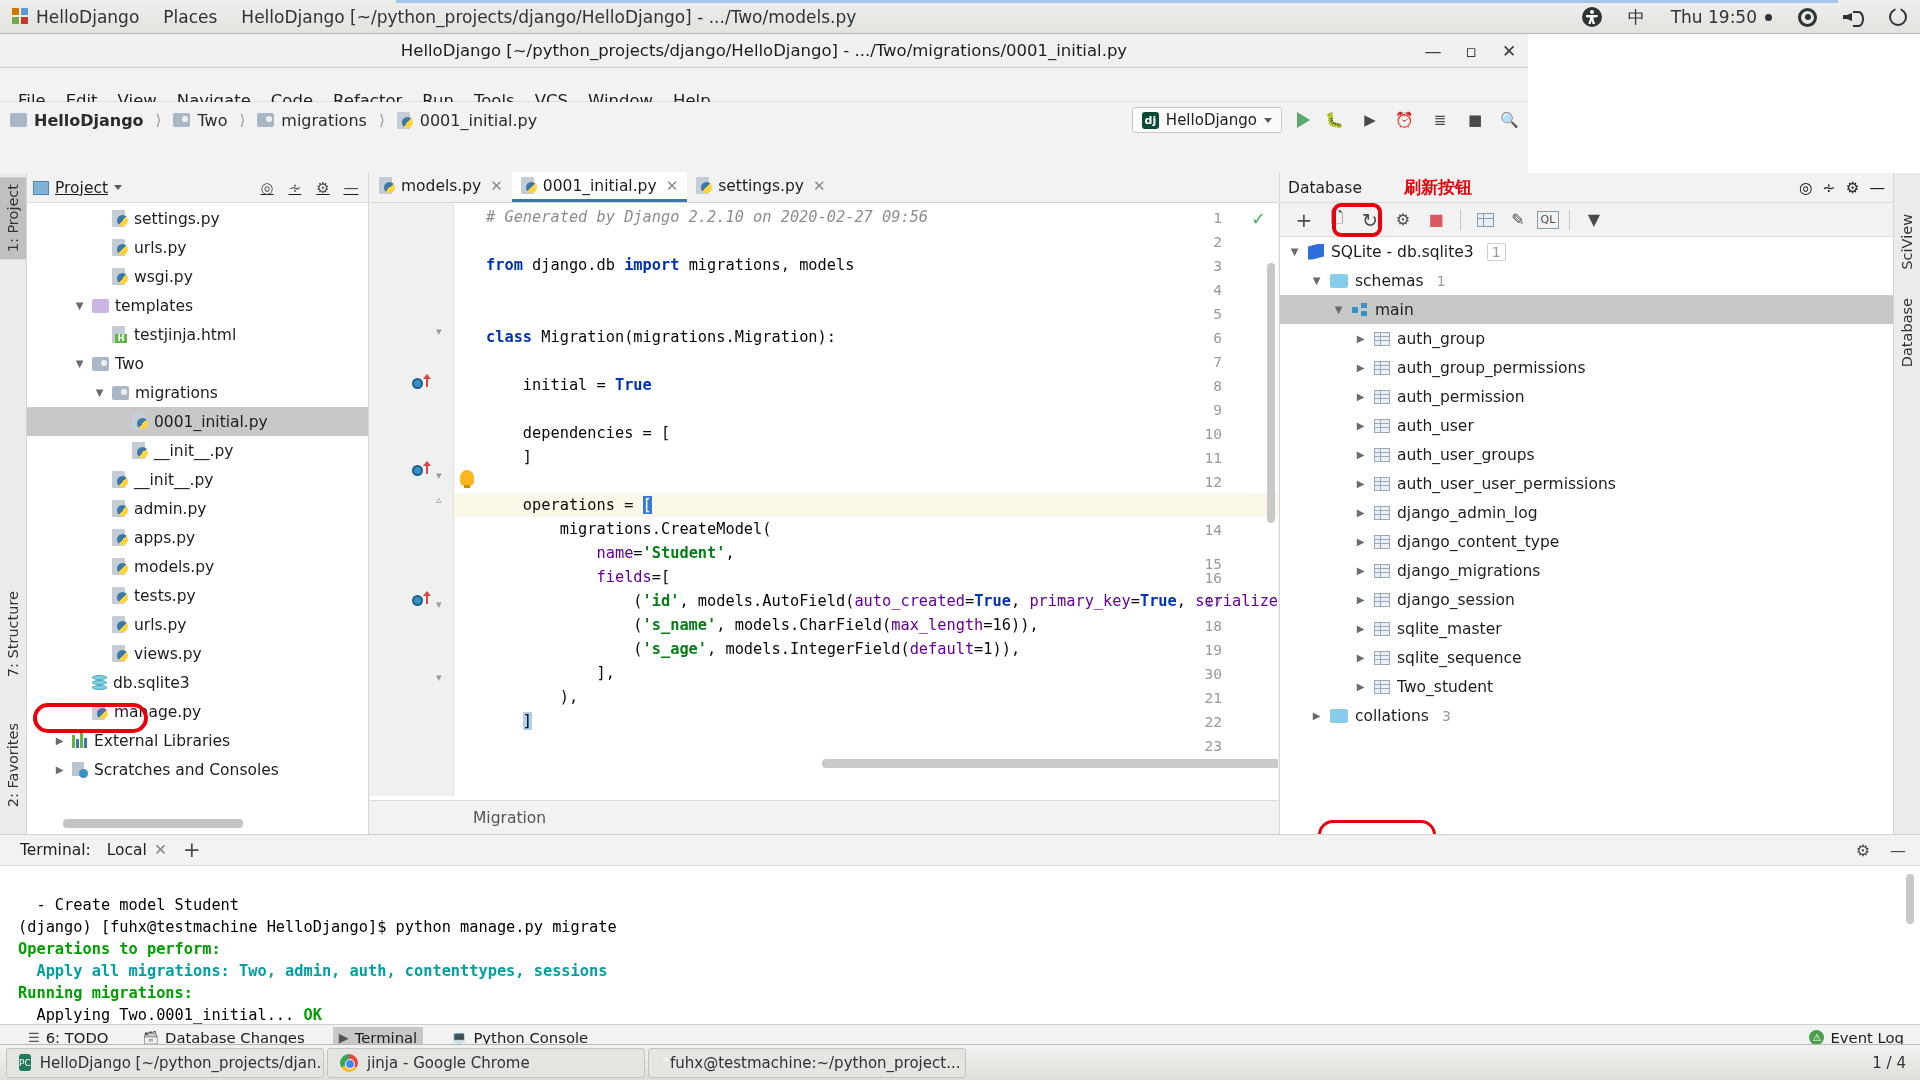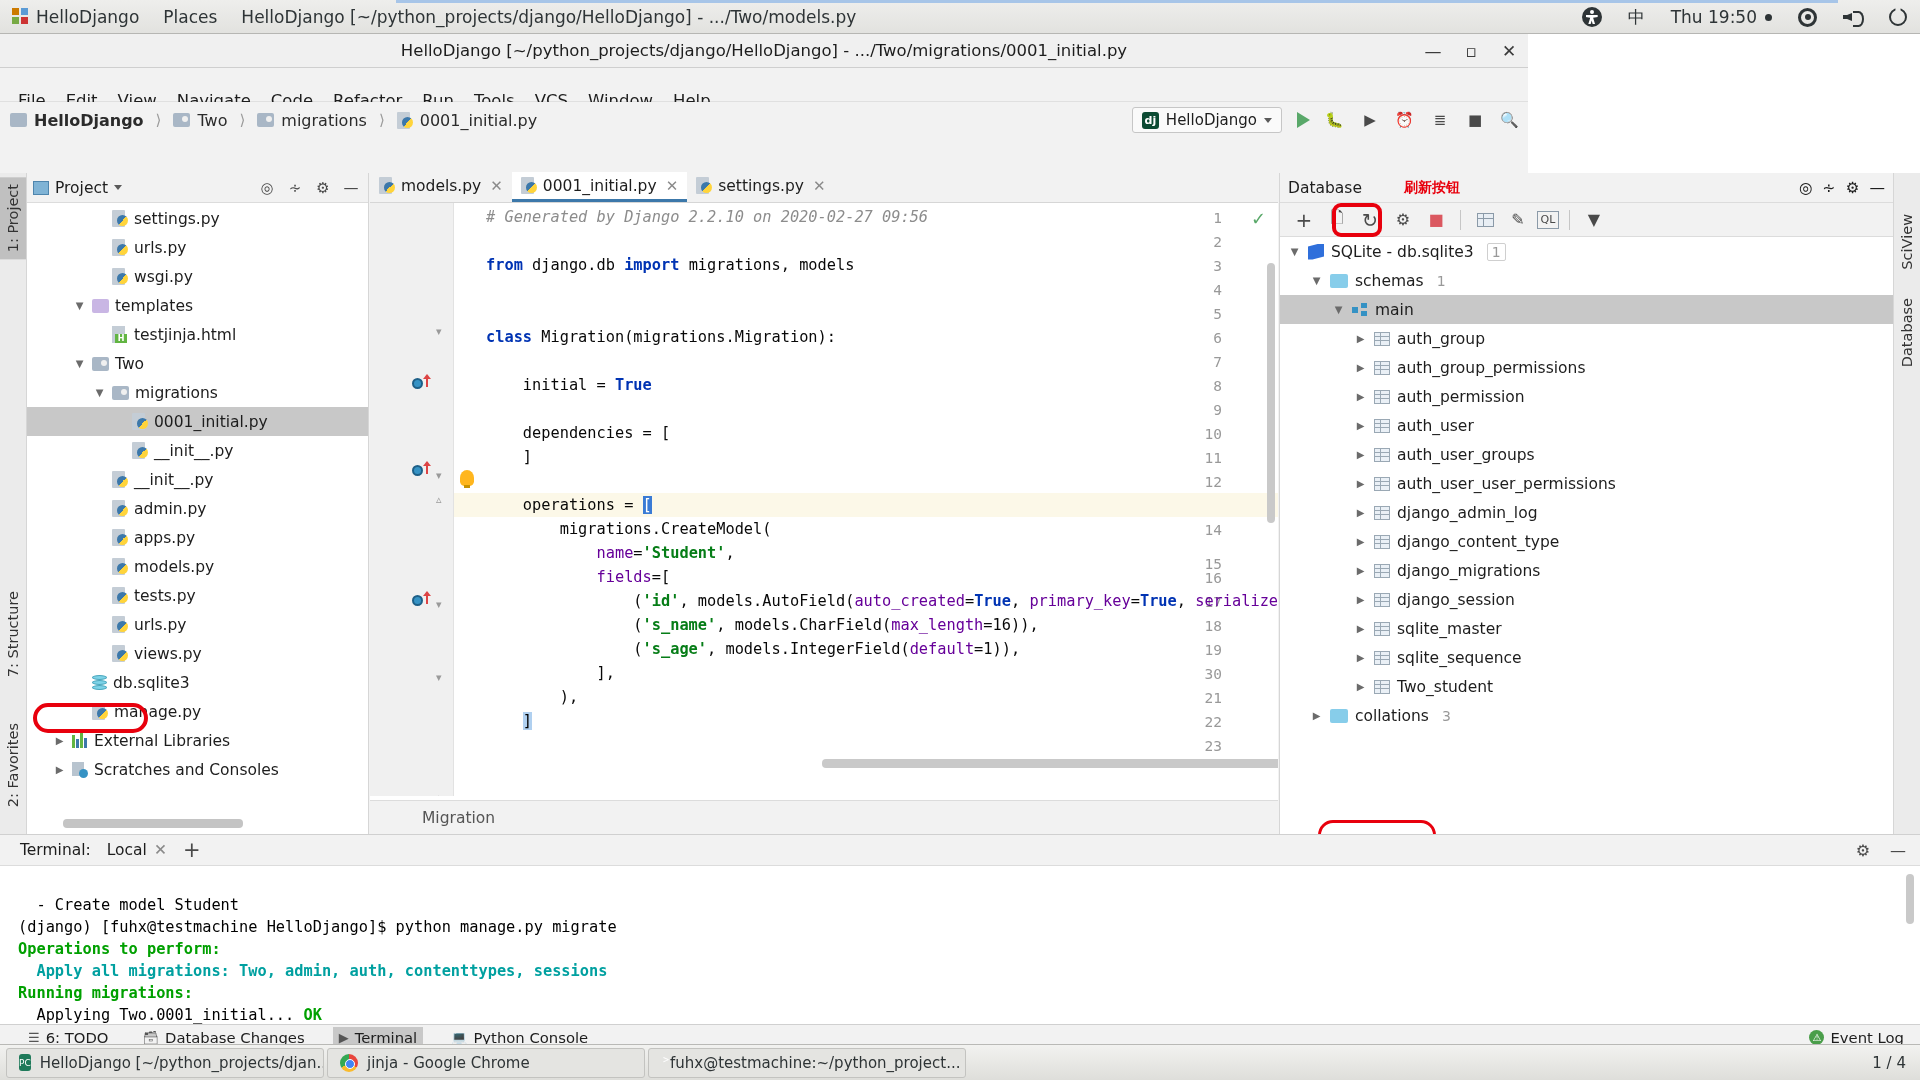--- a/index.html
+++ b/index.html
@@ -94,21 +94,21 @@
   .leftstrip { position:absolute; left:0; top:0; width:27px; height:661px; background:#ebebeb; border-right:1px solid #d6d6d6;}
   .vtab { writing-mode: vertical-rl; transform: rotate(180deg); font-size:14.5px; color:#333;
     padding:7px 5px; white-space:nowrap; }
   .vtab.sel { background:#c0c0c0; }
 
   .rightstrip{ position:absolute; right:0; top:0; width:27px; height:661px; background:#ebebeb; border-left:1px solid #d6d6d6;}
 
   
   .project { position:absolute; left:27px; top:0; width:342px; height:661px; background:#fff; border-right:1px solid #d6d6d6;}
   .panel-head { height:30px; background:#f2f2f2; display:flex; align-items:center; padding:0 6px; gap:6px;
-    border-bottom:1px solid #dcdcdc; font-size:15.5px; color:#1d1d1d;}
+    border-bottom:1px solid #dcdcdc; font-size:15.5px; color:#1d1d1d;text-decoration:underline;}
   .panel-head .sq { width:16px;height:14px;background:#7fb3d5;border:1px solid #4e85ad; }
   .panel-head .spacer{flex:1;}
   .panel-head .pi { width:22px;height:22px; display:flex;align-items:center;justify-content:center;color:#4a4a4a;font-size:15px;}
   .tree { font-size:15.5px; color:#1d1d1d; padding-top:1px; position:relative; height:600px; overflow:hidden;}
   .trow { height:29px; display:flex; align-items:center; gap:6px; padding-left:6px; white-space:nowrap; }
   .trow.sel { background:#c8c8c8; }
   .arrow { width:13px; display:inline-block; text-align:center; color:#6b6b6b; font-size:10px; }
   .arrow.none { color:transparent; }
   .fold-purple{width:17px;height:14px;background:#c9b6e4;border-radius:2px;display:inline-block;}
   .html-ic{width:16px;height:17px;display:inline-block;position:relative;}
@@ -154,27 +154,27 @@
   .bulb{width:14px;height:16px;background:#ffb61e;border-radius:50% 50% 30% 30%;display:inline-block;position:relative;}
   .bulb::after{content:"";position:absolute;left:4px;bottom:-2px;width:6px;height:3px;background:#c89200;}
   .gutter-ic{position:absolute;width:11px;height:11px;border-radius:50%;background:#3592c4;border:2px solid #1d5f87;}
   .gutter-arr{position:absolute;width:2px;height:11px;background:#d44;}
   .gutter-arr::before{content:"";position:absolute;left:-3px;top:-2px;border-left:4px solid transparent;border-right:4px solid transparent;border-bottom:5px solid #d44;}
   .fold-marker{position:absolute;color:#9a9a9a;font-size:11px;}
   .checkmark{position:absolute;right:12px;top:5px;color:#59a869;font-size:18px;font-weight:bold;}
   .scroll-v{position:absolute;right:3px;top:60px;width:8px;height:260px;background:#c9c9c9;border-radius:4px;}
   .scroll-h{position:absolute;left:452px;bottom:28px;width:610px;height:9px;background:#c9c9c9;border-radius:4px;}
   .struct-bar{position:absolute;left:0;bottom:0;width:100%;height:34px;background:#f2f2f2;border-top:1px solid #dcdcdc;
-     display:flex;align-items:center;padding-left:52px;font-size:15.5px;color:#555;}
+     display:flex;align-items:center;padding-left:103px;font-size:15.5px;color:#555;}
 
   
   .dbpanel { position:absolute; left:1279px; top:0; width:614px; height:661px; background:#fff; border-left:1px solid #d6d6d6;}
   .db-head { height:30px; background:#f2f2f2; display:flex; align-items:center; padding:0 8px; gap:10px;
     border-bottom:1px solid #dcdcdc; font-size:15.5px; color:#1d1d1d;}
-  .db-annot { color:#e8000d; font-size:14px; font-weight:bold; margin-left:32px; }
+  .db-annot { color:#e8000d; font-size:17px; font-weight:bold; margin-left:32px; }
   .db-toolbar { height:34px; display:flex; align-items:center; gap:5px; padding:0 10px; background:#f2f2f2;
      border-bottom:1px solid #dcdcdc; position:relative;}
   .dbt { width:28px;height:26px; display:flex;align-items:center;justify-content:center; color:#4a4a4a; font-size:16px; position:relative;}
   .refresh-ring { position:absolute; left:52px; top:0px; width:50px; height:34px; border:4px solid #e8000d; border-radius:9px; }
   .db-divider{width:1px;height:20px;background:#c6c6c6;margin:0 5px;}
   .grid-ic{width:17px;height:14px;border:1.5px solid #8b9aa8;display:inline-block;position:relative;background:#e8eef4;}
   .grid-ic::before{content:"";position:absolute;left:0;top:4px;width:100%;height:1px;background:#8b9aa8;}
   .grid-ic::after{content:"";position:absolute;left:5px;top:0;width:1px;height:100%;background:#8b9aa8;}
   .dbtree { font-size:15.5px; color:#1d1d1d; }
   .dbrow { height:29px; display:flex; align-items:center; gap:7px; white-space:nowrap; position:relative;}

